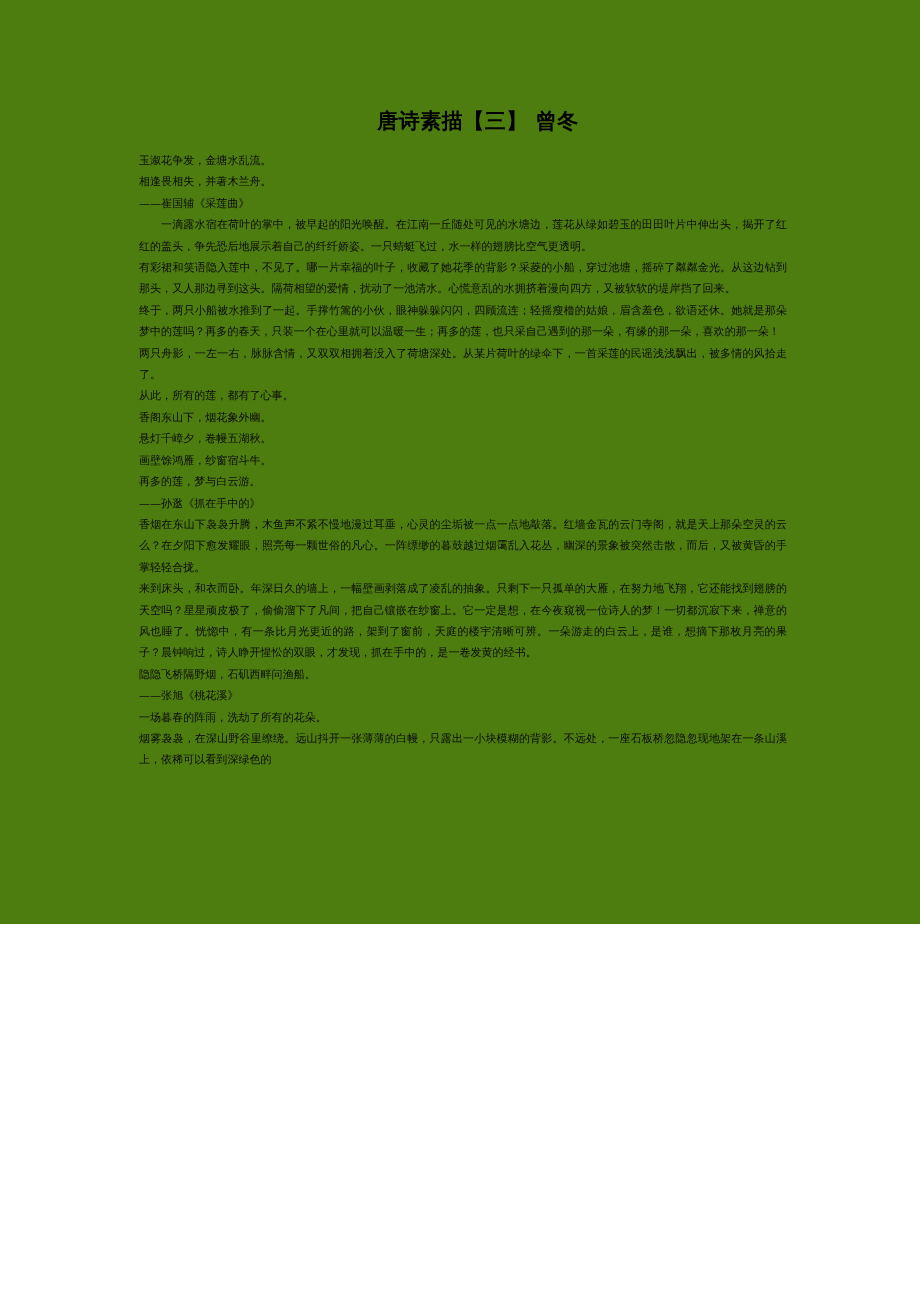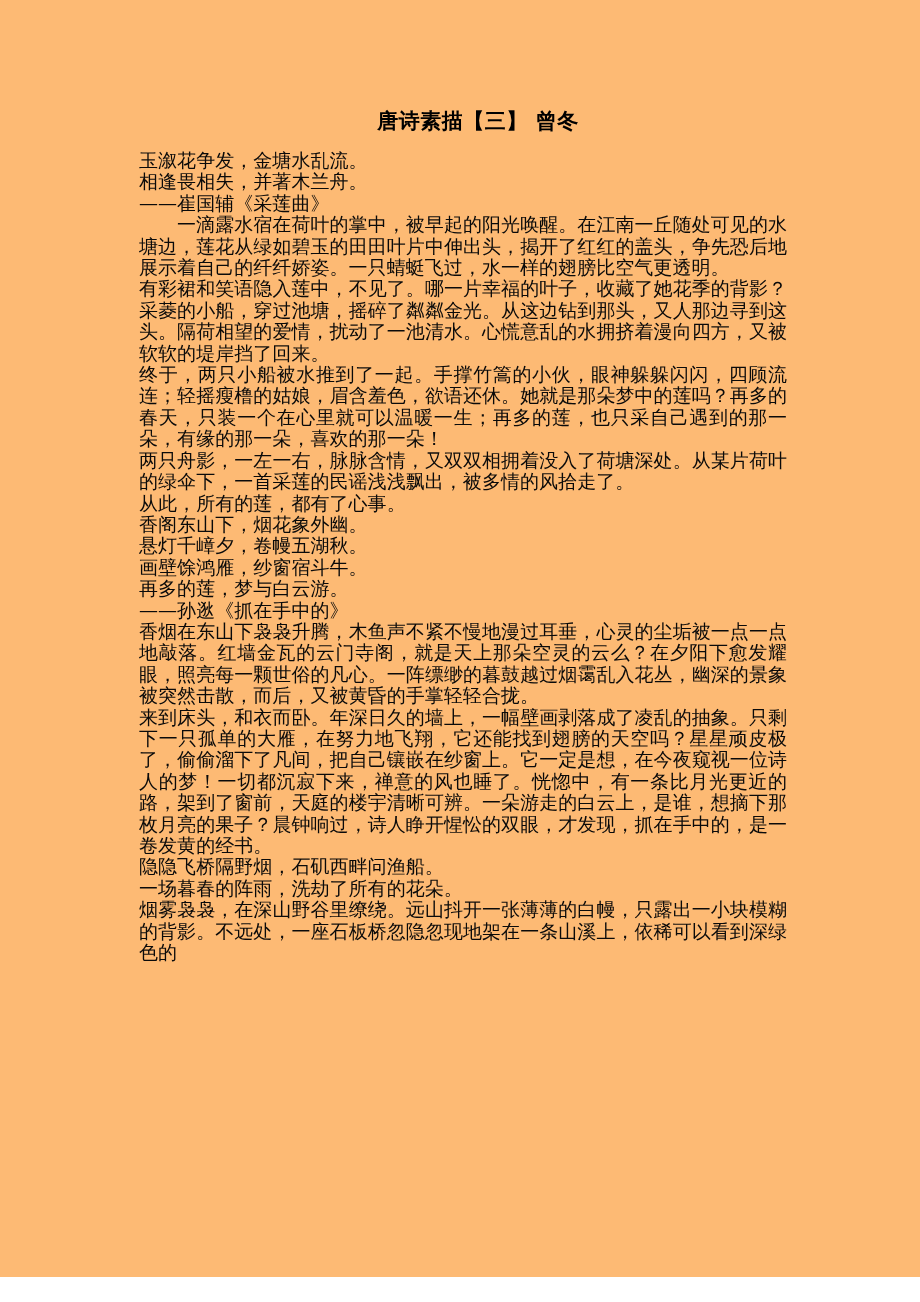--- a/index.html
+++ b/index.html
@@ -7,22 +7,22 @@
     margin: 0;
     padding: 0;
     background: #ffffff;
   }
   body {
     font-family: "DejaVu Serif", "Liberation Serif", serif;
   }
   .page {
     position: relative;
     width: 920px;
-    height: 1277px;
-    background: #fdba74;
+    height: 924px;
+    background: #4d7c0f;
     box-sizing: border-box;
     overflow: hidden;
   }
   .content {
     position: absolute;
     left: 139px;
     top: 106px;
     width: 648px;
   }
   .doc-title {
@@ -31,21 +31,21 @@
     font-size: 21px;
     line-height: 30px;
     color: #000000;
     text-align: center;
     margin: 0 0 14px 0;
     letter-spacing: 0.5px;
     padding-left: 30px;
   }
   .para {
     font-family: "DejaVu Serif", "Liberation Serif", serif;
-    font-size: 19px;
+    font-size: 11px;
     line-height: 21.4px;
     color: #0a0a0a;
     margin: 0;
     text-align: justify;
     text-justify: inter-ideograph;
     word-break: break-all;
     letter-spacing: 0.05px;
   }
   .para.indent {
     text-indent: 2em;
@@ -66,16 +66,17 @@
     <p class="para">两只舟影，一左一右，脉脉含情，又双双相拥着没入了荷塘深处。从某片荷叶的绿伞下，一首采莲的民谣浅浅飘出，被多情的风拾走了。</p>
     <p class="para">从此，所有的莲，都有了心事。</p>
     <p class="para">香阁东山下，烟花象外幽。</p>
     <p class="para">悬灯千嶂夕，卷幔五湖秋。</p>
     <p class="para">画壁馀鸿雁，纱窗宿斗牛。</p>
     <p class="para">再多的莲，梦与白云游。</p>
     <p class="para">——孙逖《抓在手中的》</p>
     <p class="para">香烟在东山下袅袅升腾，木鱼声不紧不慢地漫过耳垂，心灵的尘垢被一点一点地敲落。红墙金瓦的云门寺阁，就是天上那朵空灵的云么？在夕阳下愈发耀眼，照亮每一颗世俗的凡心。一阵缥缈的暮鼓越过烟霭乱入花丛，幽深的景象被突然击散，而后，又被黄昏的手掌轻轻合拢。</p>
     <p class="para">来到床头，和衣而卧。年深日久的墙上，一幅壁画剥落成了凌乱的抽象。只剩下一只孤单的大雁，在努力地飞翔，它还能找到翅膀的天空吗？星星顽皮极了，偷偷溜下了凡间，把自己镶嵌在纱窗上。它一定是想，在今夜窥视一位诗人的梦！一切都沉寂下来，禅意的风也睡了。恍惚中，有一条比月光更近的路，架到了窗前，天庭的楼宇清晰可辨。一朵游走的白云上，是谁，想摘下那枚月亮的果子？晨钟响过，诗人睁开惺忪的双眼，才发现，抓在手中的，是一卷发黄的经书。</p>
     <p class="para">隐隐飞桥隔野烟，石矶西畔问渔船。</p>
+    <p class="para">——张旭《桃花溪》</p>
     <p class="para">一场暮春的阵雨，洗劫了所有的花朵。</p>
     <p class="para">烟雾袅袅，在深山野谷里缭绕。远山抖开一张薄薄的白幔，只露出一小块模糊的背影。不远处，一座石板桥忽隐忽现地架在一条山溪上，依稀可以看到深绿色的</p>
   </div>
 </div>
 
 </body></html>

